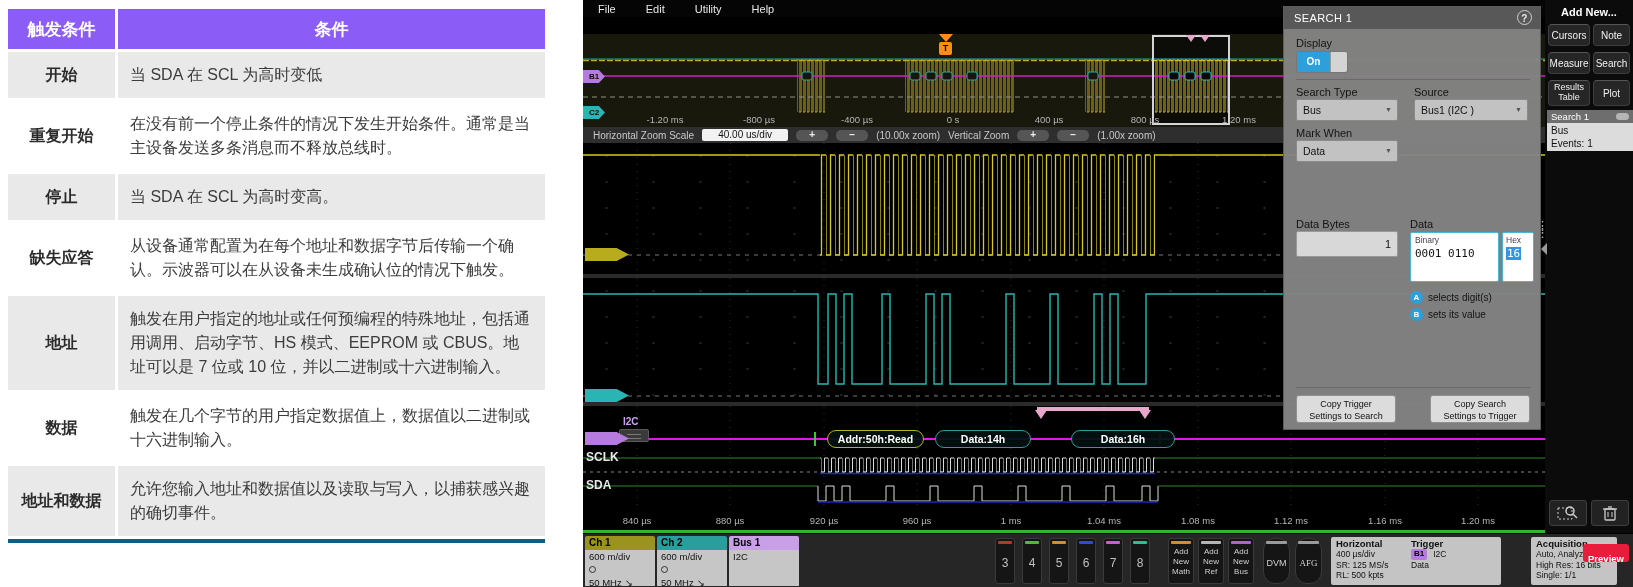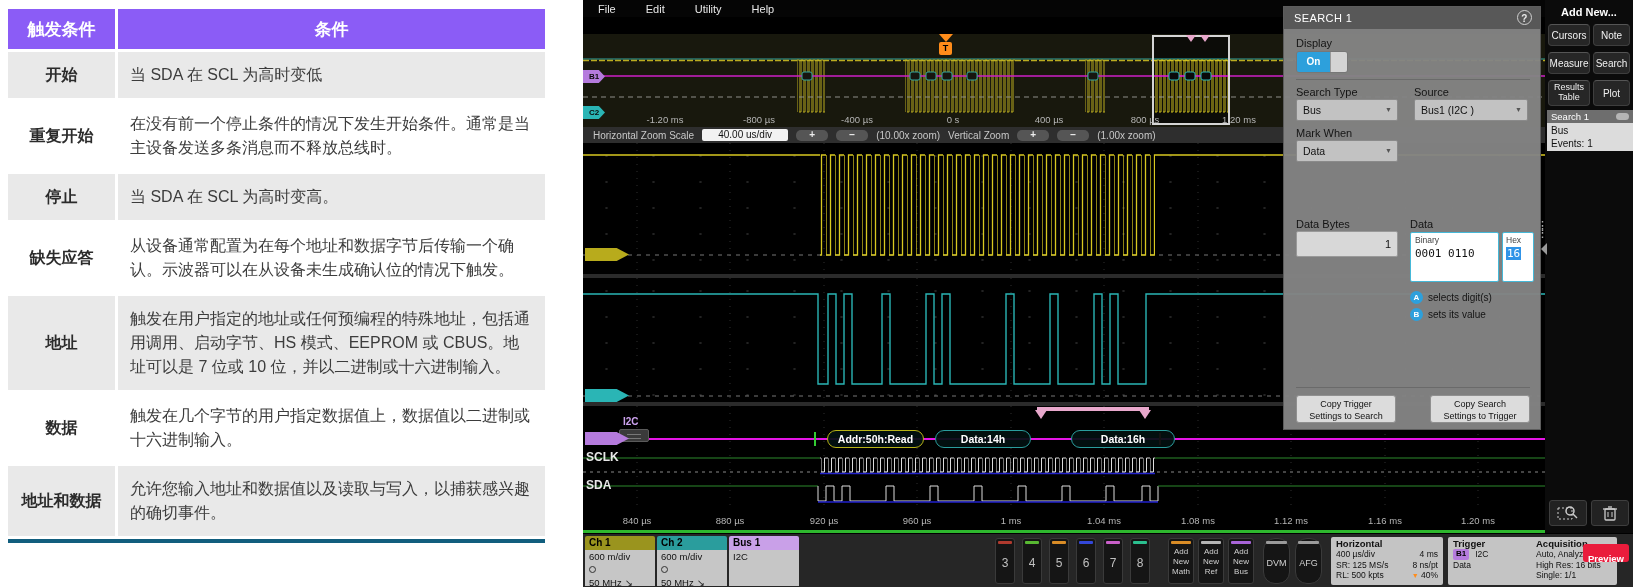--- a/index.html
+++ b/index.html
@@ -562,41 +562,41 @@
         <div class="t">Add New Ref</div>
       </div>
       <div class="bb addbtn" style="left:645px;">
         <div class="stripe" style="background:#a864d8;"></div>
         <div class="t">Add New Bus</div>
       </div>
       <div class="bb graybtn" style="left:680px;">
         <div class="stripe" style="background:#9a9a9a;"></div>
         <div class="t">DVM</div>
       </div>
-      <div class="bb graybtn" style="left:712px;">
+      <div class="bb graybtn" style="left:712px;font-family:Liberation Serif, serif;">
         <div class="stripe" style="background:#9a9a9a;"></div>
         <div class="t">AFG</div>
       </div>
 
       <div class="bb info-panel" style="left:748px; width:112px;">
         <div class="ip-title">Horizontal</div>
         <div class="ip-row">
             <span>400 µs/div</span>
             <span class="col2">4 ms</span>
           </div>
         <div class="ip-row">
             <span>SR: 125 MS/s</span>
             <span class="col2">8 ns/pt</span>
           </div>
         <div class="ip-row">
             <span>RL: 500 kpts</span>
             <span class="col2"><span class="orange-mark">▼</span> <span>40%</span></span>
           </div>
       </div>
-      <div class="bb info-panel" style="left:865px; width:95px;">
+      <div class="bb info-panel" style="left:823px; width:95px;">
         <div class="ip-title">Trigger</div>
         <div class="ip-row">
             <span class="trig-badge">B1</span>
             <span>I2C</span>
           </div>
         <div class="ip-row">
             <span>Data</span>
           </div>
       </div>
       <div class="bb info-panel" style="left:948px; width:86px;">

